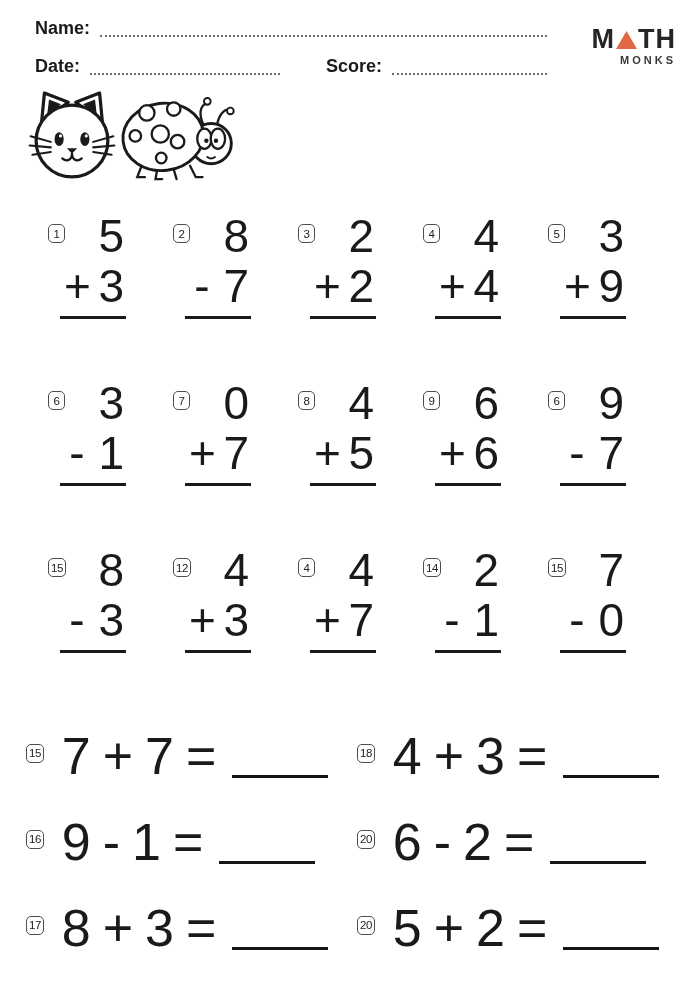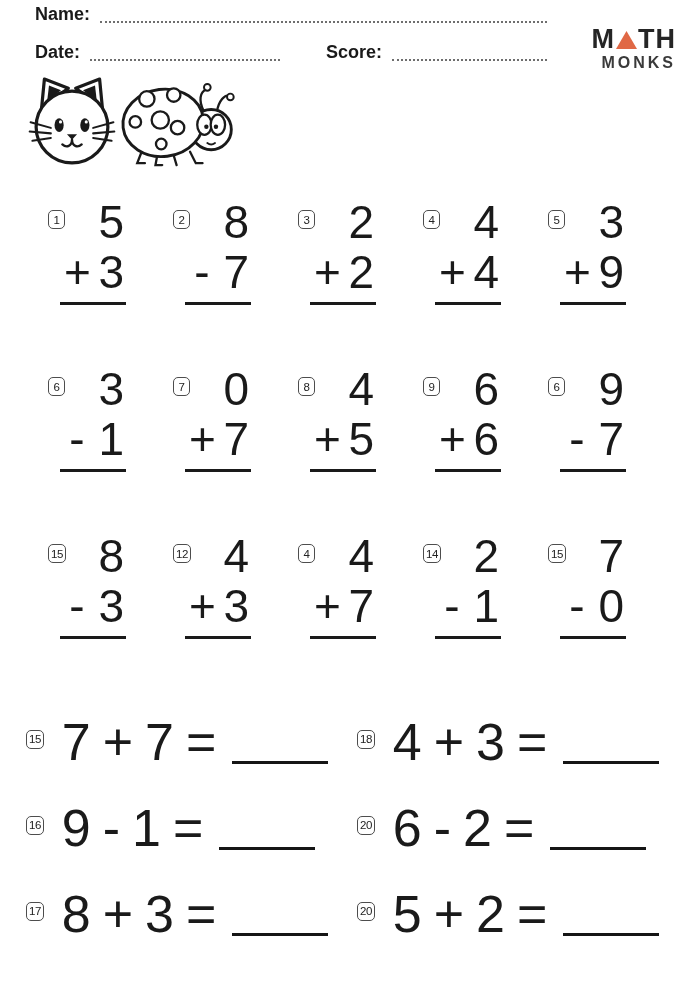--- a/index.html
+++ b/index.html
@@ -4,34 +4,34 @@
 <style>
   * { margin:0; padding:0; box-sizing:border-box; }
   html,body { width:700px; }
   body {
     height:991px; background:#ffffff; color:#1a1a1a;
     font-family:"Liberation Sans", sans-serif; overflow:hidden; position:relative;
   }
   .page { width:700px; height:991px; }
 
   
-  .header { position:relative; padding:2px 35px 0 35px; }
+  .header { position:relative; padding:16px 35px 0 35px; }
   .fillrow { display:flex; align-items:flex-end; width:512px; }
   .flabel { font-weight:700; font-size:18px; line-height:24px; white-space:nowrap; }
   .dotline { border-bottom:2px dotted #6e6e6e; height:2px; margin-bottom:3px; }
   .name-line { flex:1; margin-left:10px; }
   .daterow { margin-top:14px; }
   .date-line { width:190px; margin-left:10px; }
   .score-label { margin-left:46px; }
   .score-line { flex:1; margin-left:10px; }
 
   .logo { position:absolute; top:26px; right:24px; }
   .logo-main { display:flex; align-items:center; font-size:27px; font-weight:700; letter-spacing:1px; color:#252525; line-height:1; }
   .logo-tri { display:flex; margin:0 1px; }
-  .logo-sub { font-size:16px; font-weight:700; letter-spacing:3px; color:#3a3a3a; text-align:right; margin-top:1px; }
+  .logo-sub { font-size:11px; font-weight:700; letter-spacing:3px; color:#3a3a3a; text-align:right; margin-top:1px; }
 
   
   .title-section { display:flex; align-items:center; padding:8px 24px 0 26px; }
   .title-wrap { flex:1; text-align:center; font-size:30px; font-weight:700; line-height:1.35; letter-spacing:1px; }
   .title-line2 { display:inline-block; border-bottom:2.5px solid #111; padding:0 10px 4px 10px; }
   .mascot svg { display:block; }
 
   
   .badge {
     display:inline-flex; align-items:center; justify-content:center;

